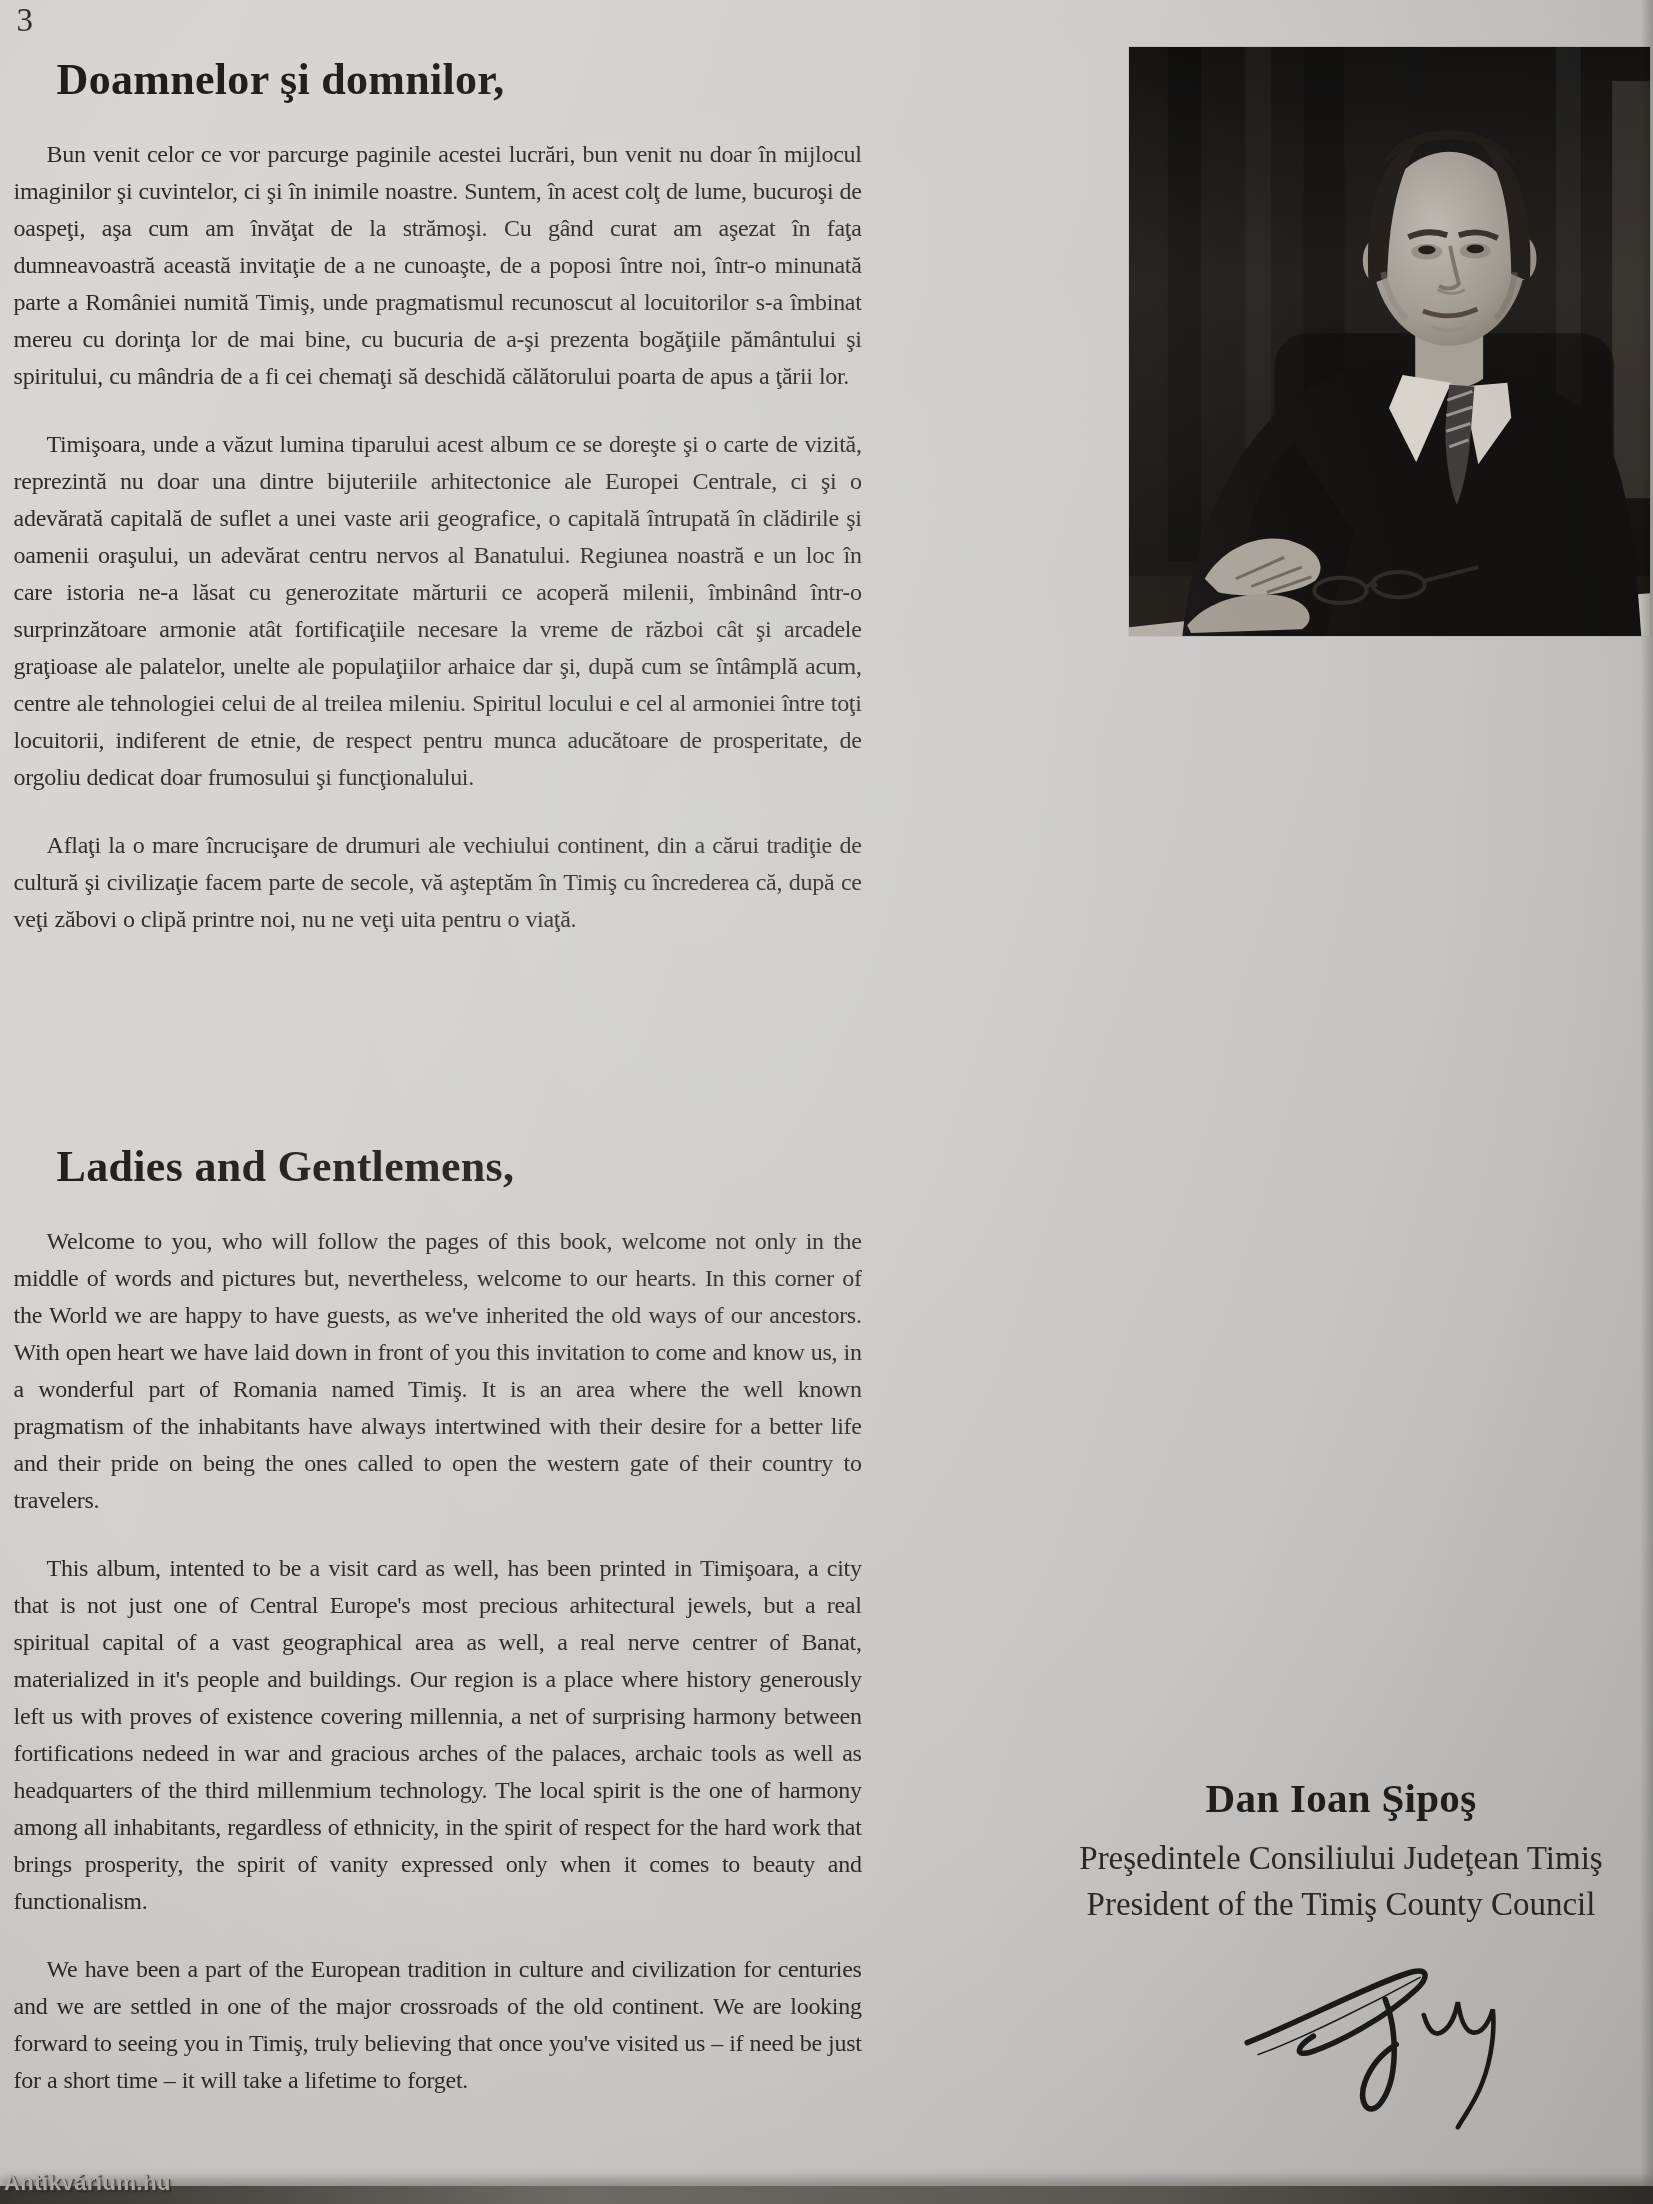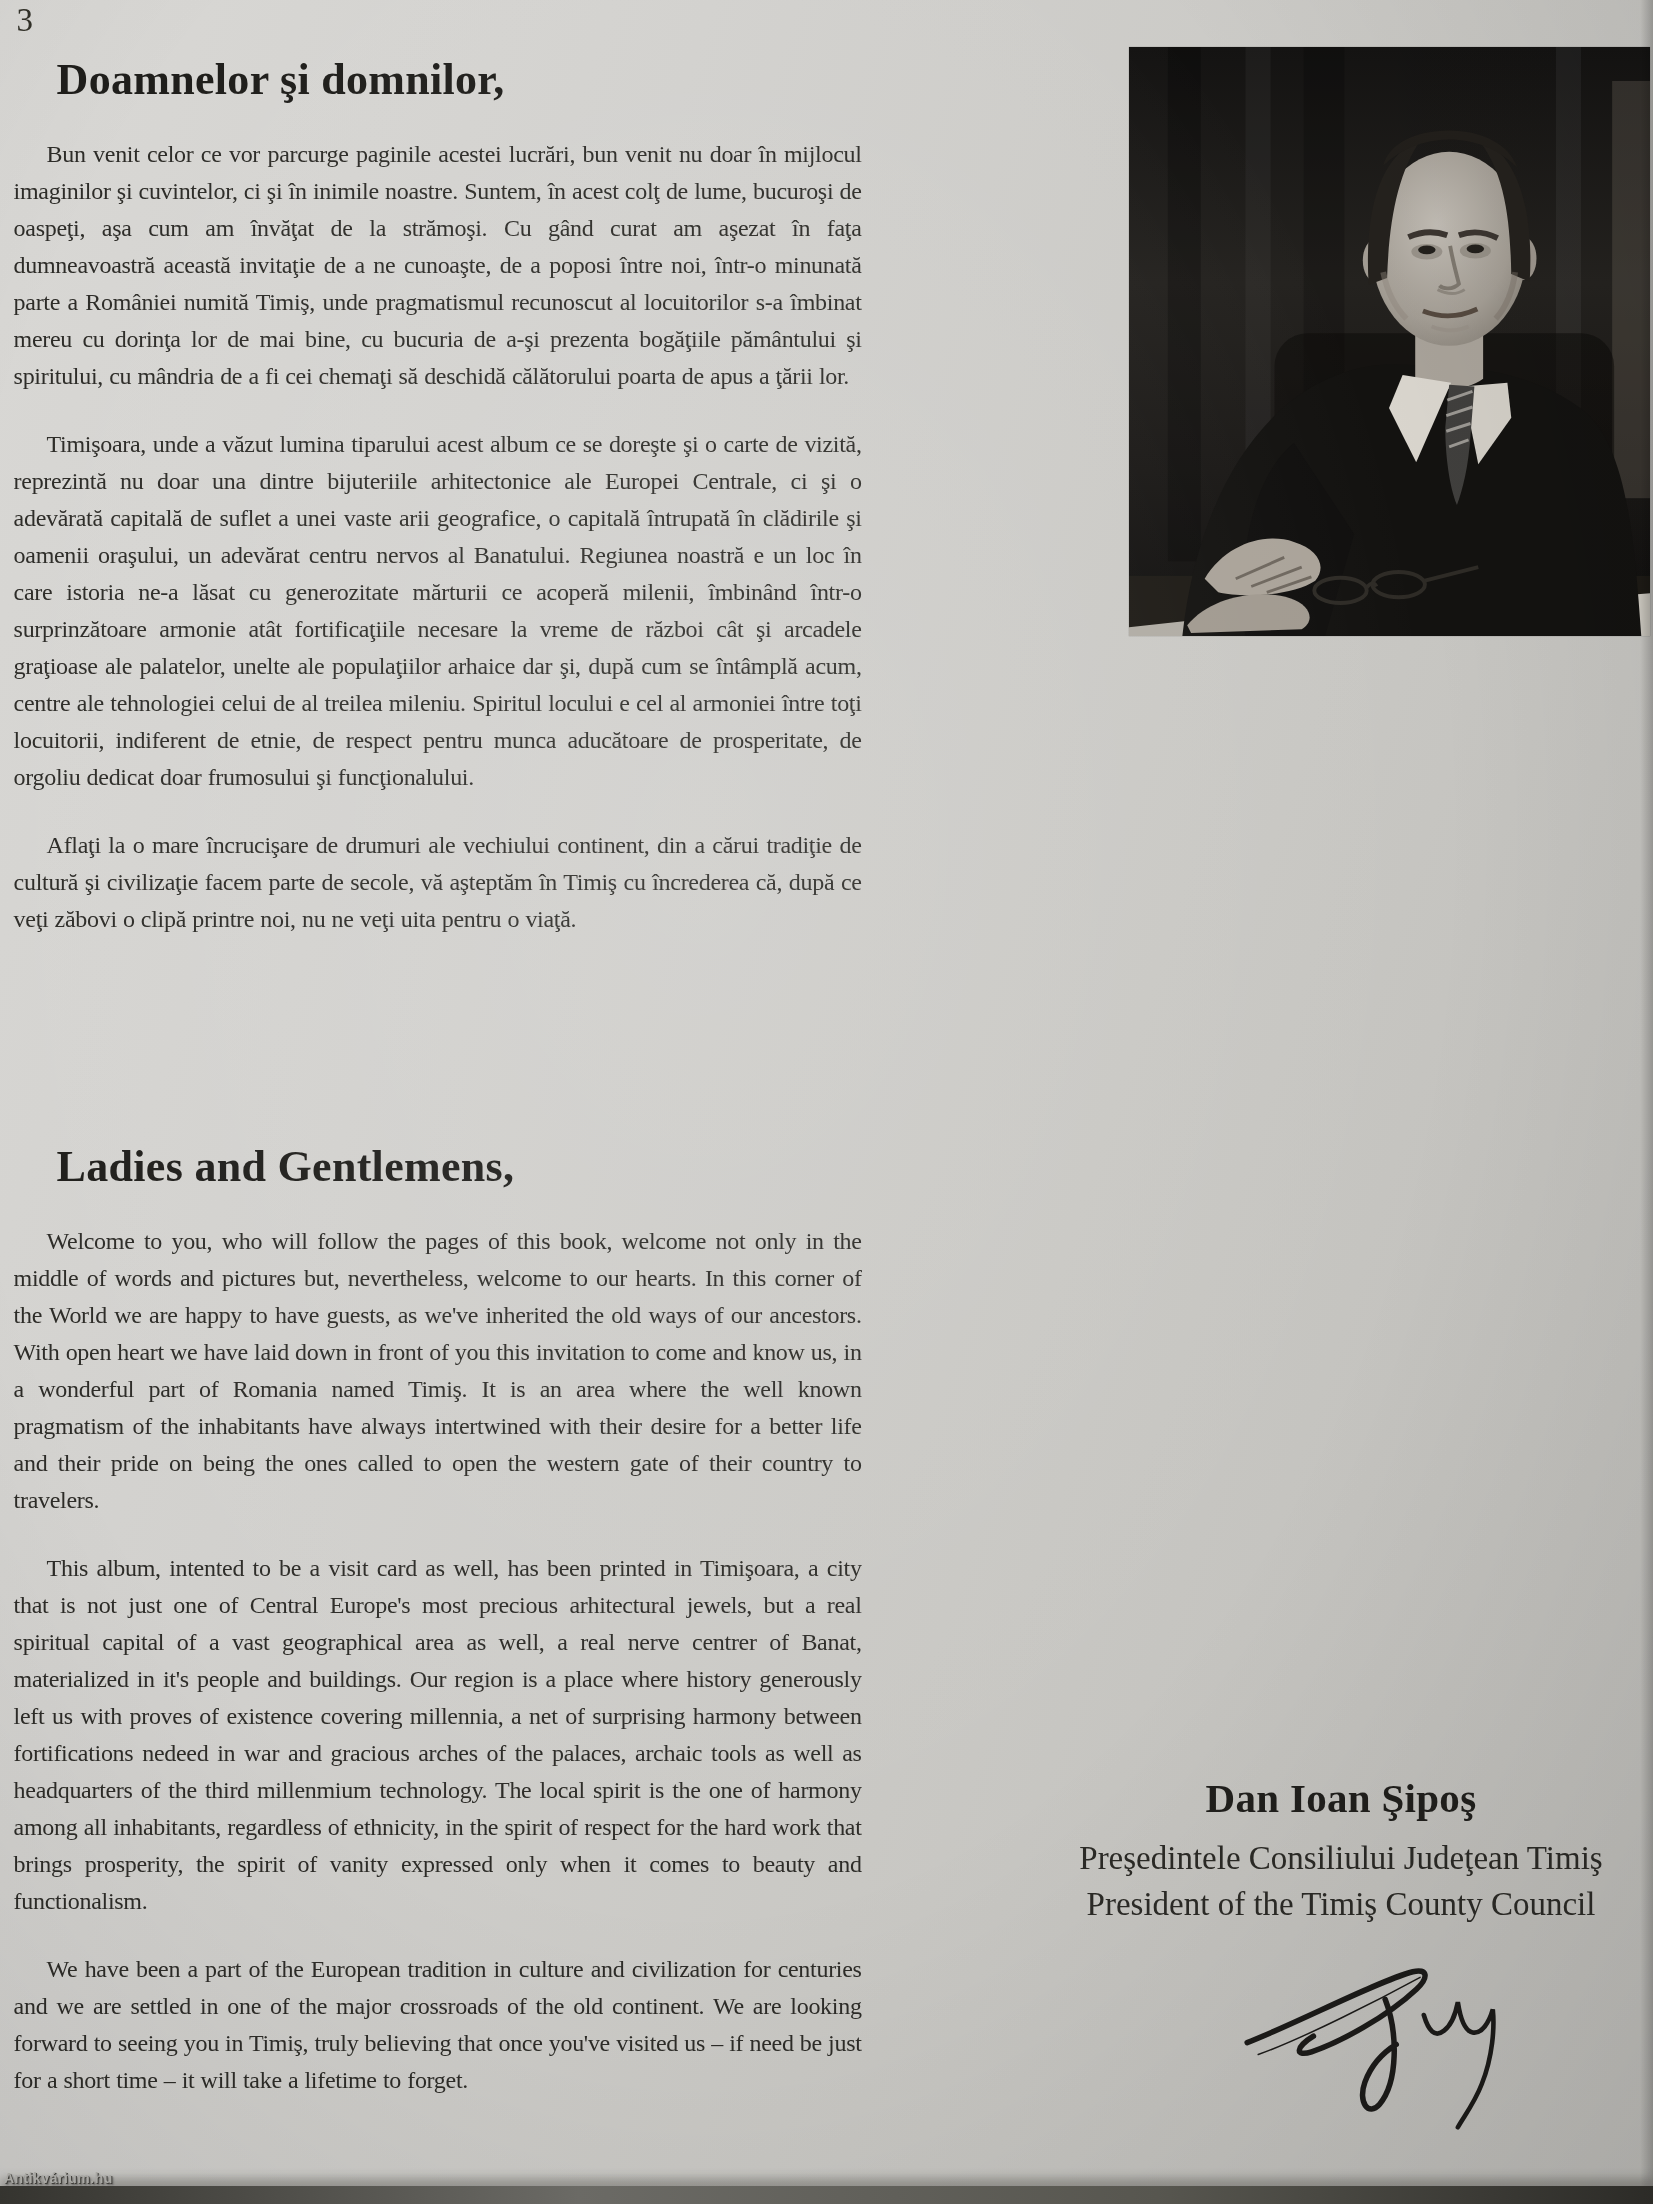--- a/index.html
+++ b/index.html
@@ -37,21 +37,21 @@
   .sig-title { font-size:33px; color:#2b2a26; margin-bottom:9.7px; }
   .signature-svg { display:block; margin:23px 0 0 189px; }
   .bottom-edge {
     position:absolute; left:0; bottom:0; width:100%; height:19.4px; z-index:4;
     background:linear-gradient(to right,#35342f 0%,#6b6a65 35%,#57564f 70%,#2c2b27 100%);
     box-shadow:0 -7.8px 9.7px rgba(60,58,52,0.35);
   }
   .watermark {
     position:absolute; left:3.9px; top:2170px; z-index:5;
     font-family:"Liberation Sans","DejaVu Sans",sans-serif; font-weight:bold;
-    font-size:14px; color:#a9a8a4; letter-spacing:0.5px;
+    font-size:22px; color:#a9a8a4; letter-spacing:0.5px;
     text-shadow:1px 1px 0 #3f3e3a, 1.9px 1.9px 1.9px rgba(0,0,0,0.35);
   }
 </style>
 </head>
 <body>
 
 <div class="page">
 
   <div class="page-number">3</div>
 

